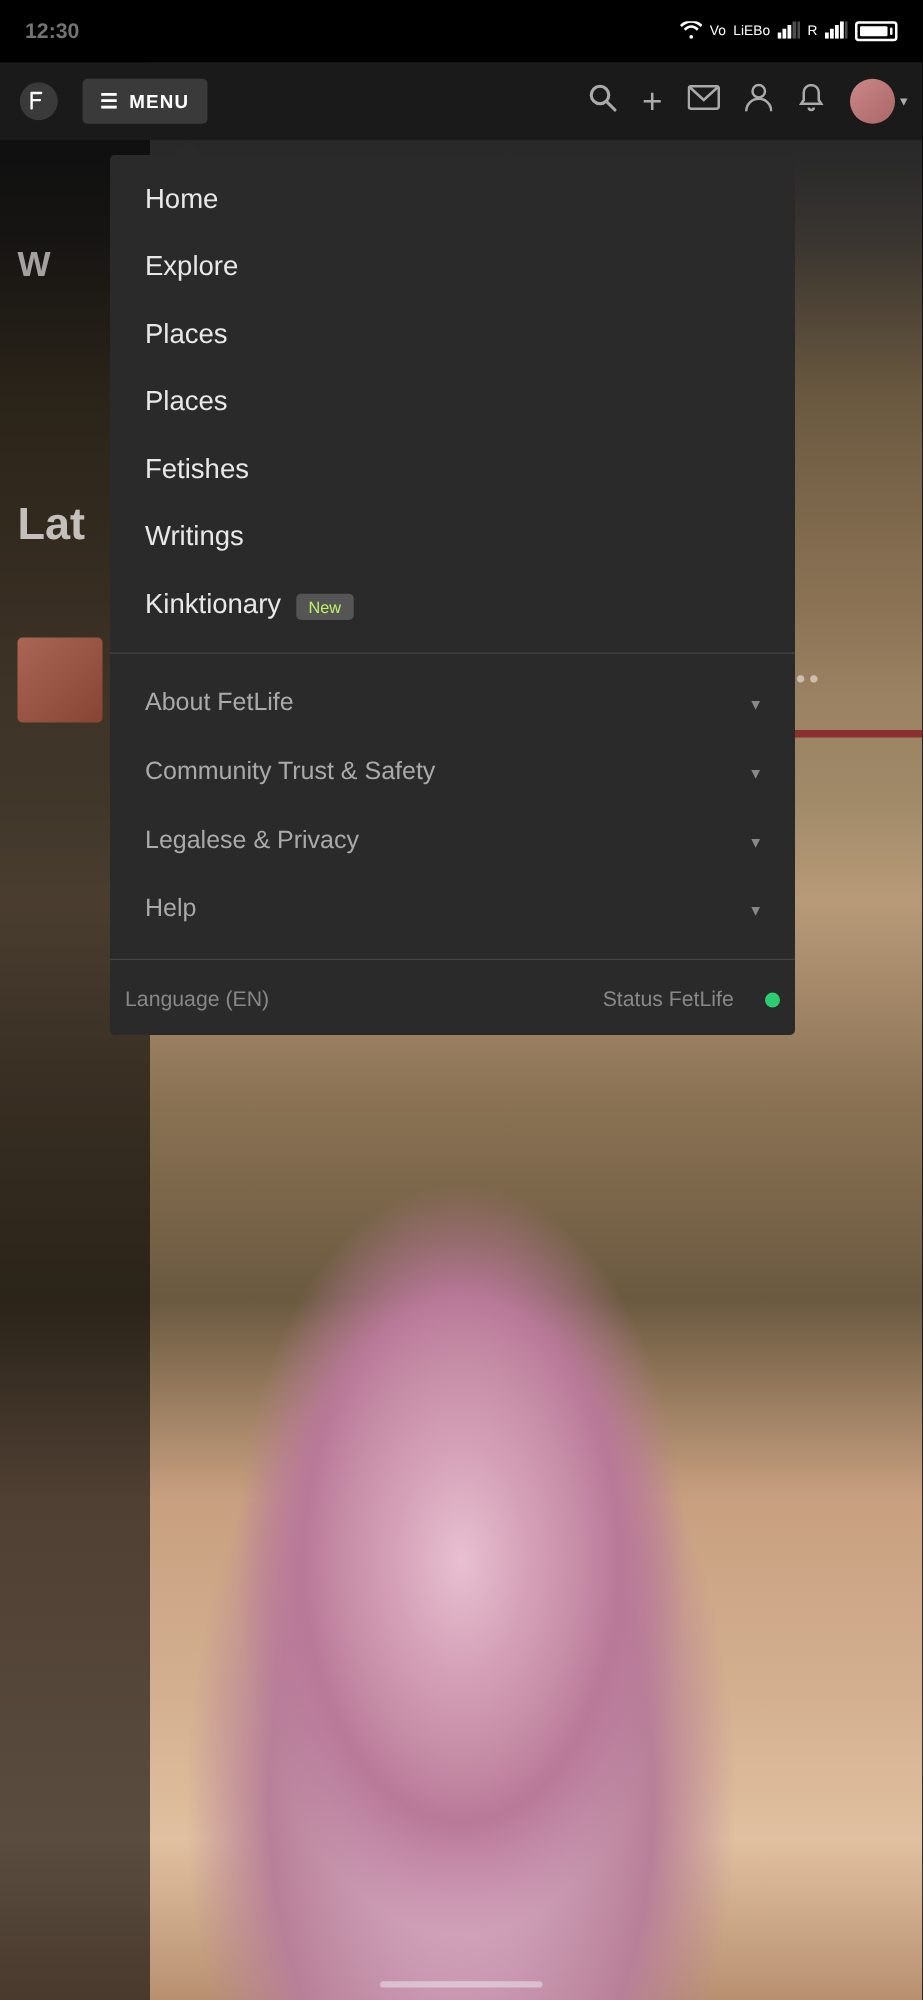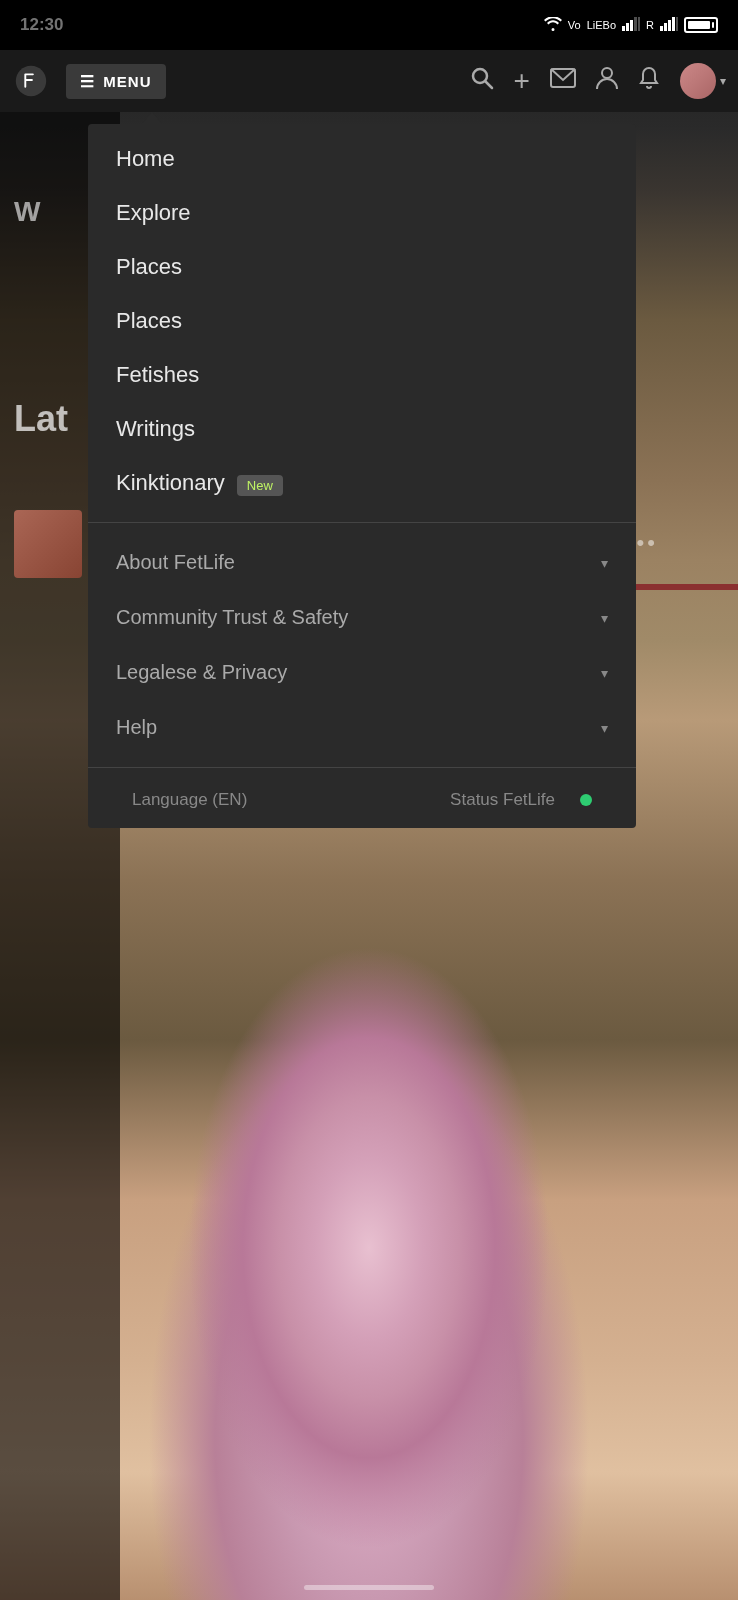--- a/index.html
+++ b/index.html
@@ -226,21 +226,21 @@
     .menu-divider-2 {
       height: 1px;
       background: #444;
       margin: 4px 0;
     }
 
     .menu-footer {
       display: flex;
       align-items: center;
       justify-content: space-between;
-      padding: 18px 44px;
+      padding: 18px 12px;
       color: #888;
       font-size: 17px;
     }
 
     .status-indicator {
       display: flex;
       align-items: center;
       gap: 25px;
     }
 

